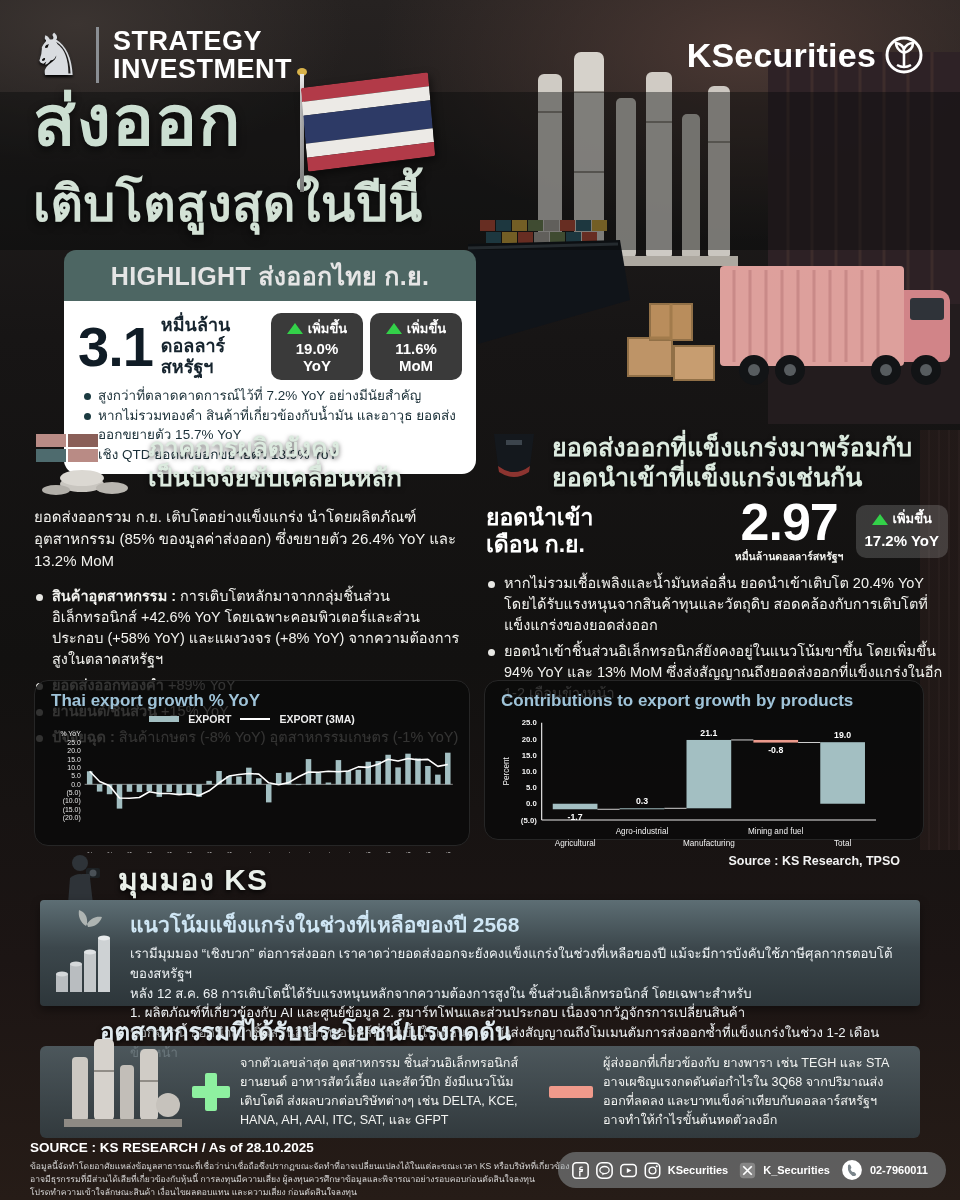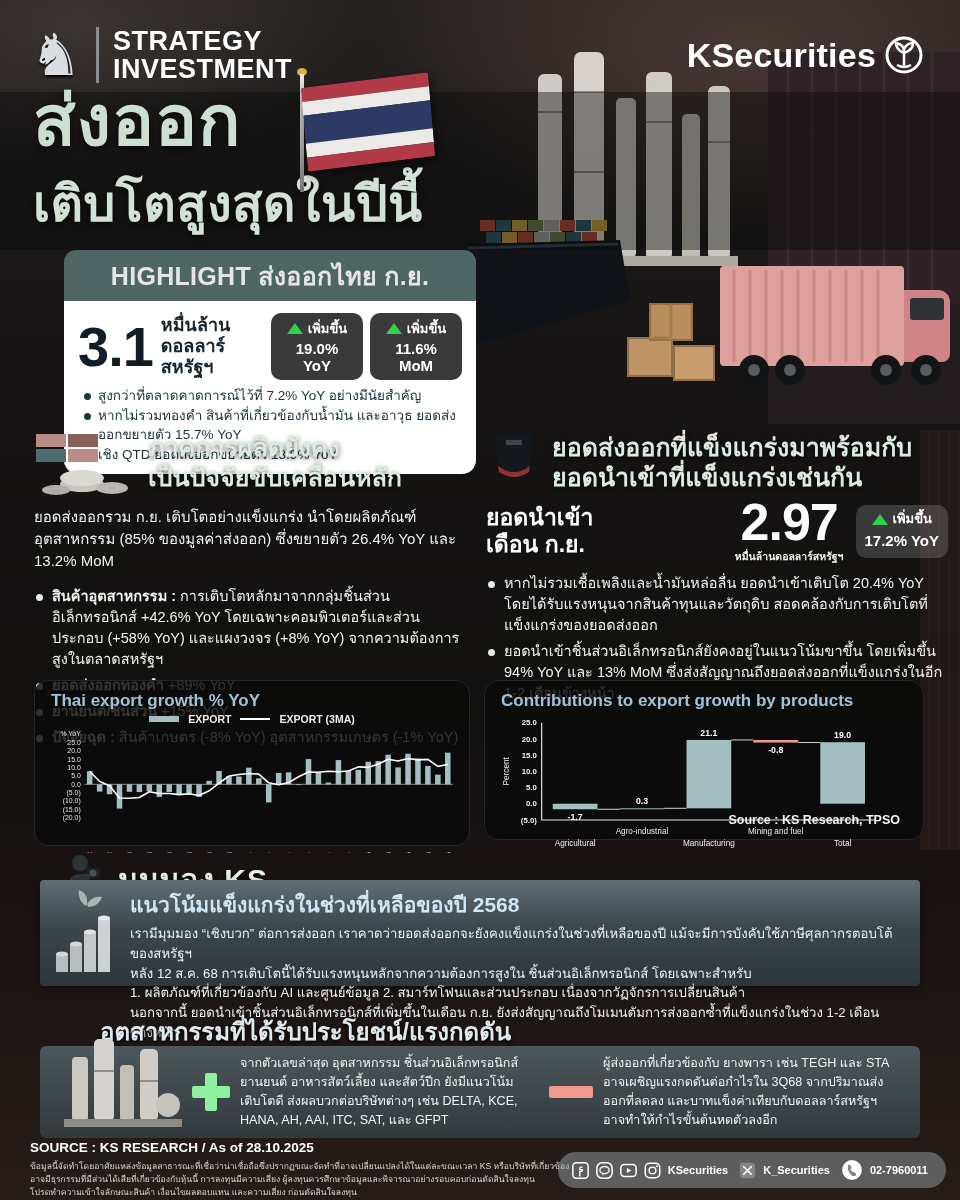--- a/index.html
+++ b/index.html
@@ -64,25 +64,25 @@
   .imp-unit{font-size:10.5px;font-weight:bold;color:#f3f3ef;margin-top:2px;}
   .badge.glass{background:rgba(235,240,240,.18);}
   
   .chart-panel{background:rgba(10,10,10,.82);border:1px solid #262626;border-radius:14px;padding:8px 10px 20px;}
   .cp-left{left:34px;top:680px;width:436px;height:166px;}
   .cp-right{left:484px;top:680px;width:440px;height:160px;}
   .chart-title{font-size:17px;font-weight:800;color:#9fc3d8;margin:2px 0 0 6px;}
   .legend{display:flex;justify-content:center;align-items:center;gap:9px;font-size:10.5px;font-weight:bold;color:#eee;margin:2px 0;}
   .sw-bar{width:30px;height:6px;background:#a3bfc2;display:inline-block;}
   .sw-line{width:30px;height:2px;background:#fff;display:inline-block;}
-  .source-note{right:60px;top:813px;font-size:12.5px;font-weight:bold;color:#f2f2f2;}
+  .source-note{right:60px;top:854px;font-size:12.5px;font-weight:bold;color:#f2f2f2;}
   
   .ksview{left:60px;top:854px;display:flex;align-items:center;gap:12px;}
   .ksview-title{font-size:30px;font-weight:800;color:#e9efe9;letter-spacing:1px;text-shadow:0 2px 5px #000;}
-  .outlook{left:40px;top:880px;width:880px;height:106px;background:linear-gradient(180deg,#5d6e74 0%,#3c474c 45%,#2d363a 100%);border-radius:4px;display:flex;gap:14px;padding:8px 18px 0 12px;box-shadow:0 4px 10px rgba(0,0,0,.4);}
+  .outlook{left:40px;top:900px;width:880px;height:106px;background:linear-gradient(180deg,#5d6e74 0%,#3c474c 45%,#2d363a 100%);border-radius:4px;display:flex;gap:14px;padding:8px 18px 0 12px;box-shadow:0 4px 10px rgba(0,0,0,.4);}
   .outlook-title{font-size:21px;font-weight:800;color:#cfe6f4;margin-bottom:3px;}
   .outlook-line{font-size:13.2px;color:#eef2f4;line-height:1.5;}
   
   .ind-title{left:100px;top:1012px;font-size:24px;font-weight:800;color:#dfe9ee;text-shadow:0 2px 5px #000;}
   .ind-panel{left:40px;top:1046px;width:880px;height:92px;background:linear-gradient(180deg,rgba(84,98,104,.85),rgba(52,63,68,.85));border-radius:6px;display:flex;align-items:center;gap:10px;padding:6px 24px;}
   .ind-factory{margin-top:-26px;}
   .ind-col{display:flex;align-items:center;gap:10px;flex:1;}
   .ind-text{font-size:12.6px;color:#f3f4f2;line-height:1.5;}
   .plus-icon{flex:0 0 38px;height:38px;position:relative;}
   .plus-icon::before,.plus-icon::after{content:"";position:absolute;background:#8ef0a0;border-radius:2px;}

